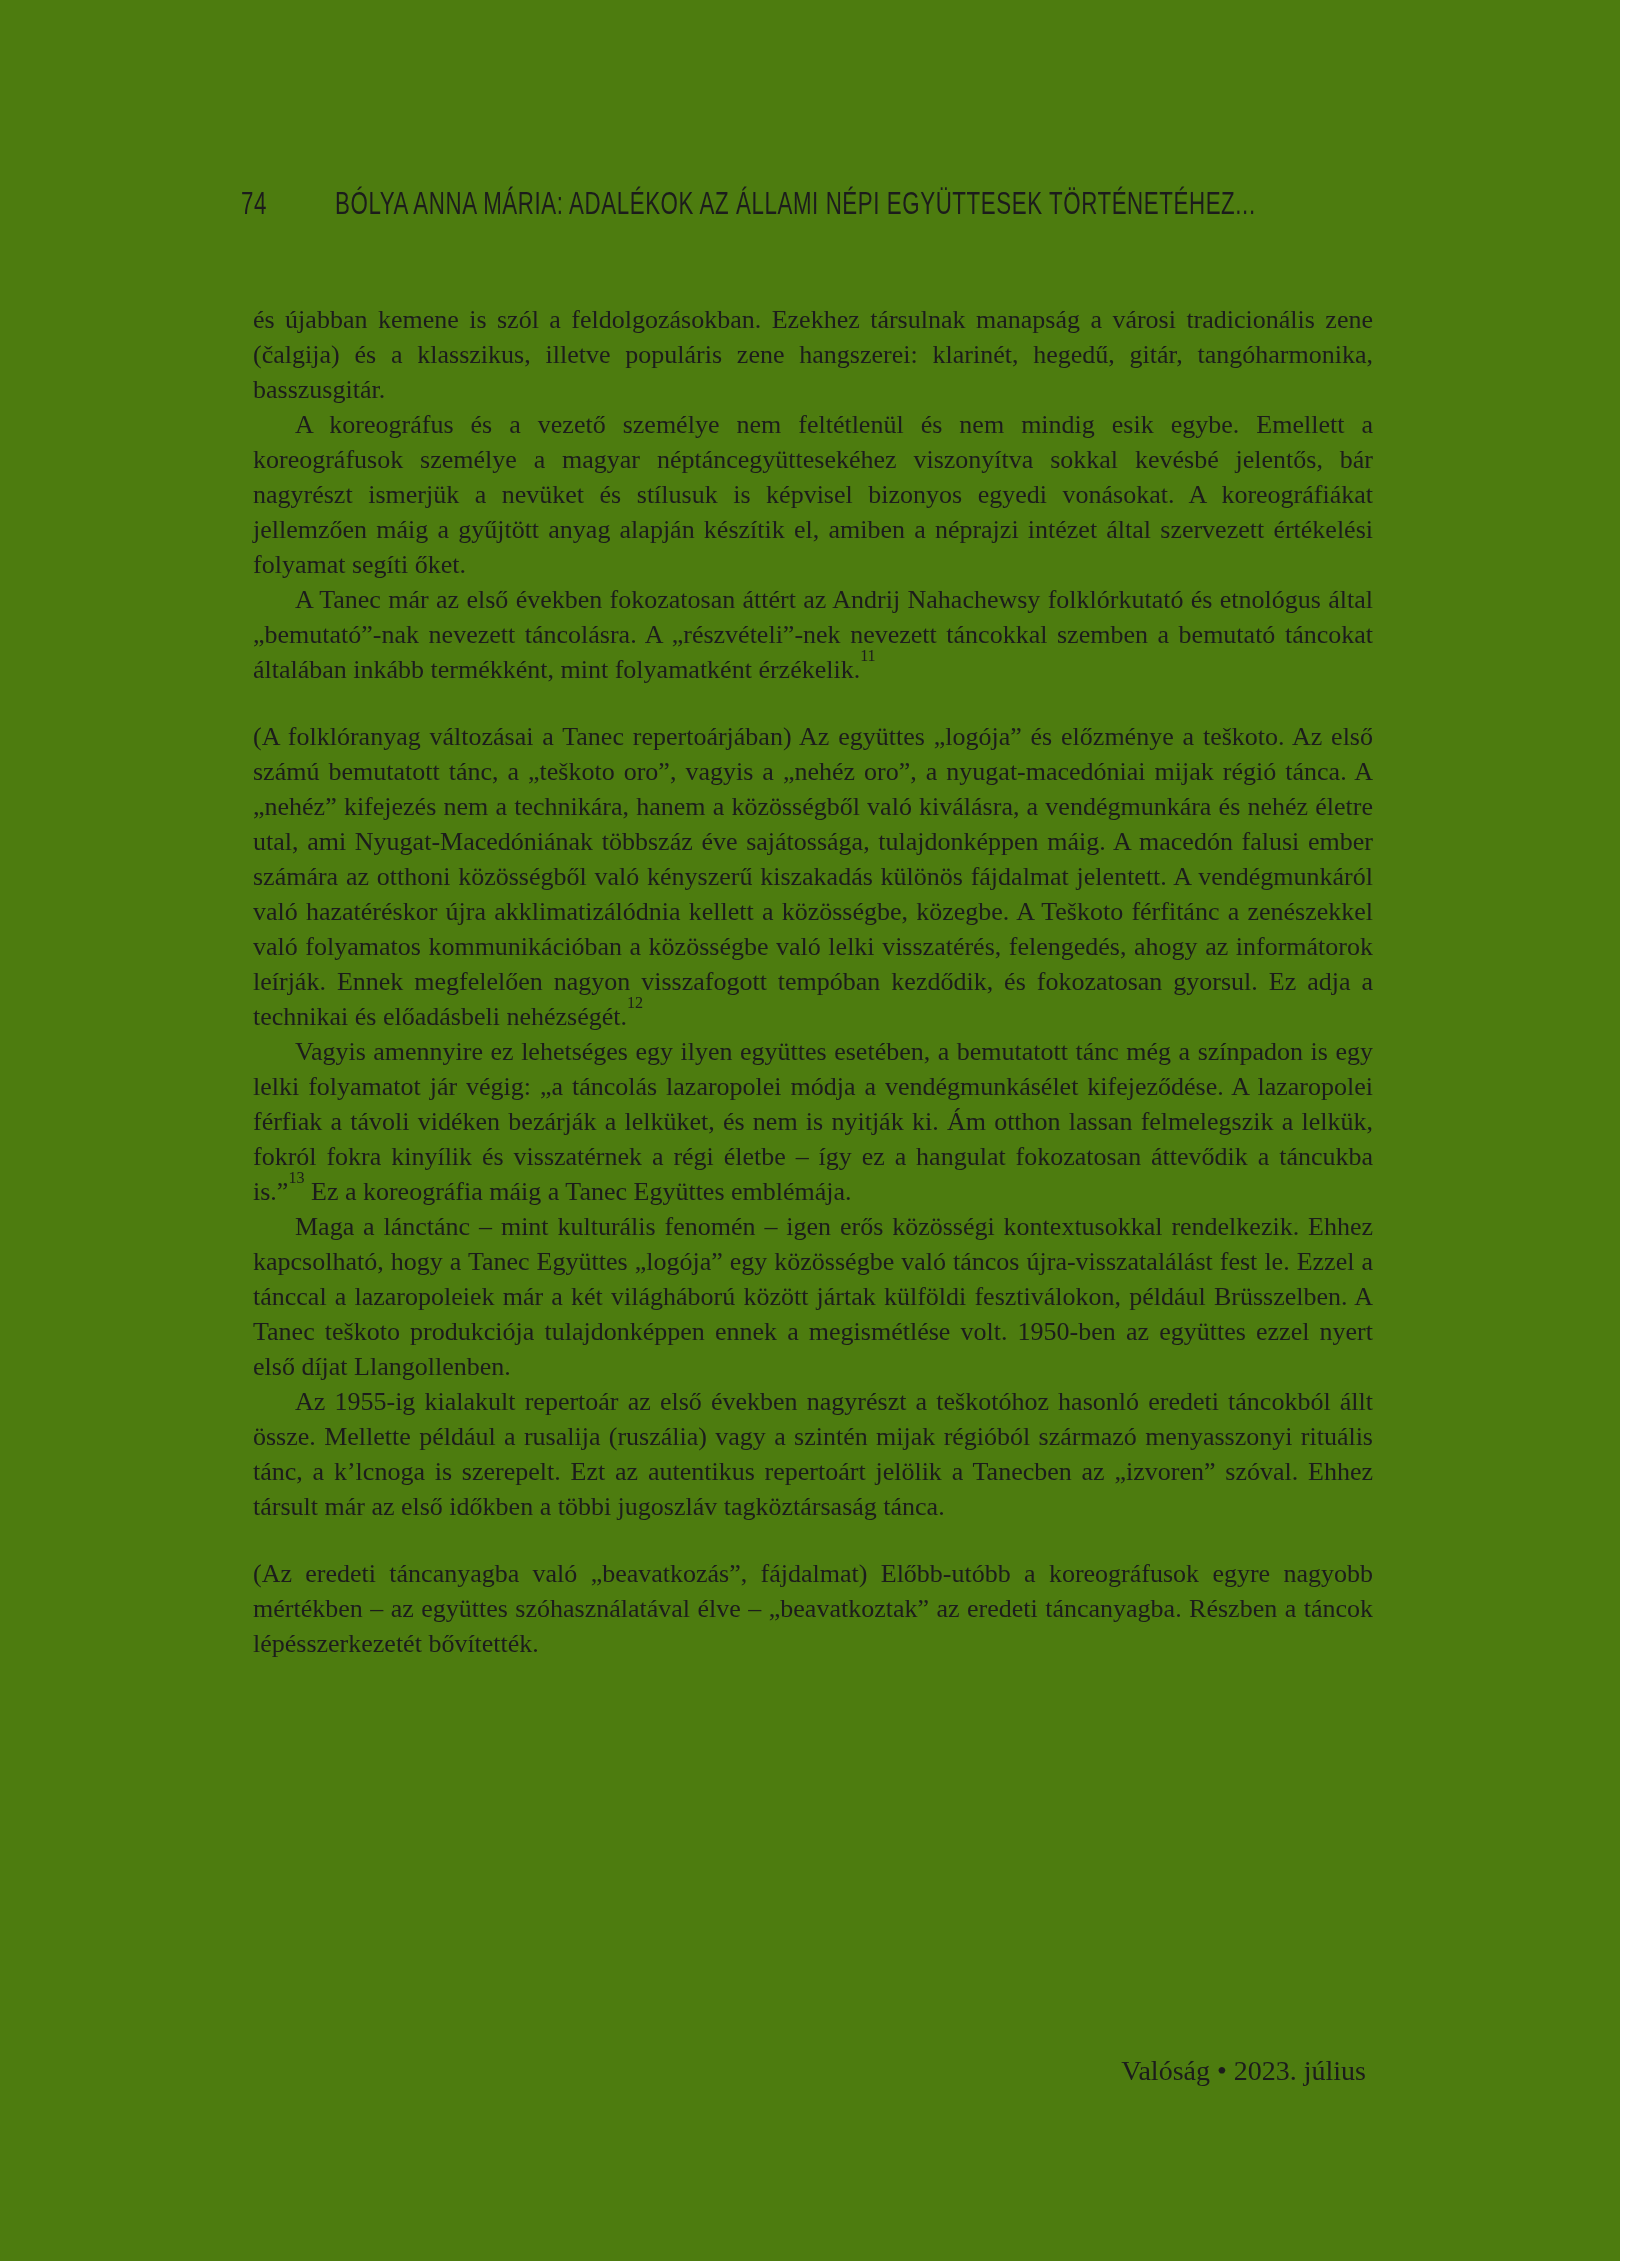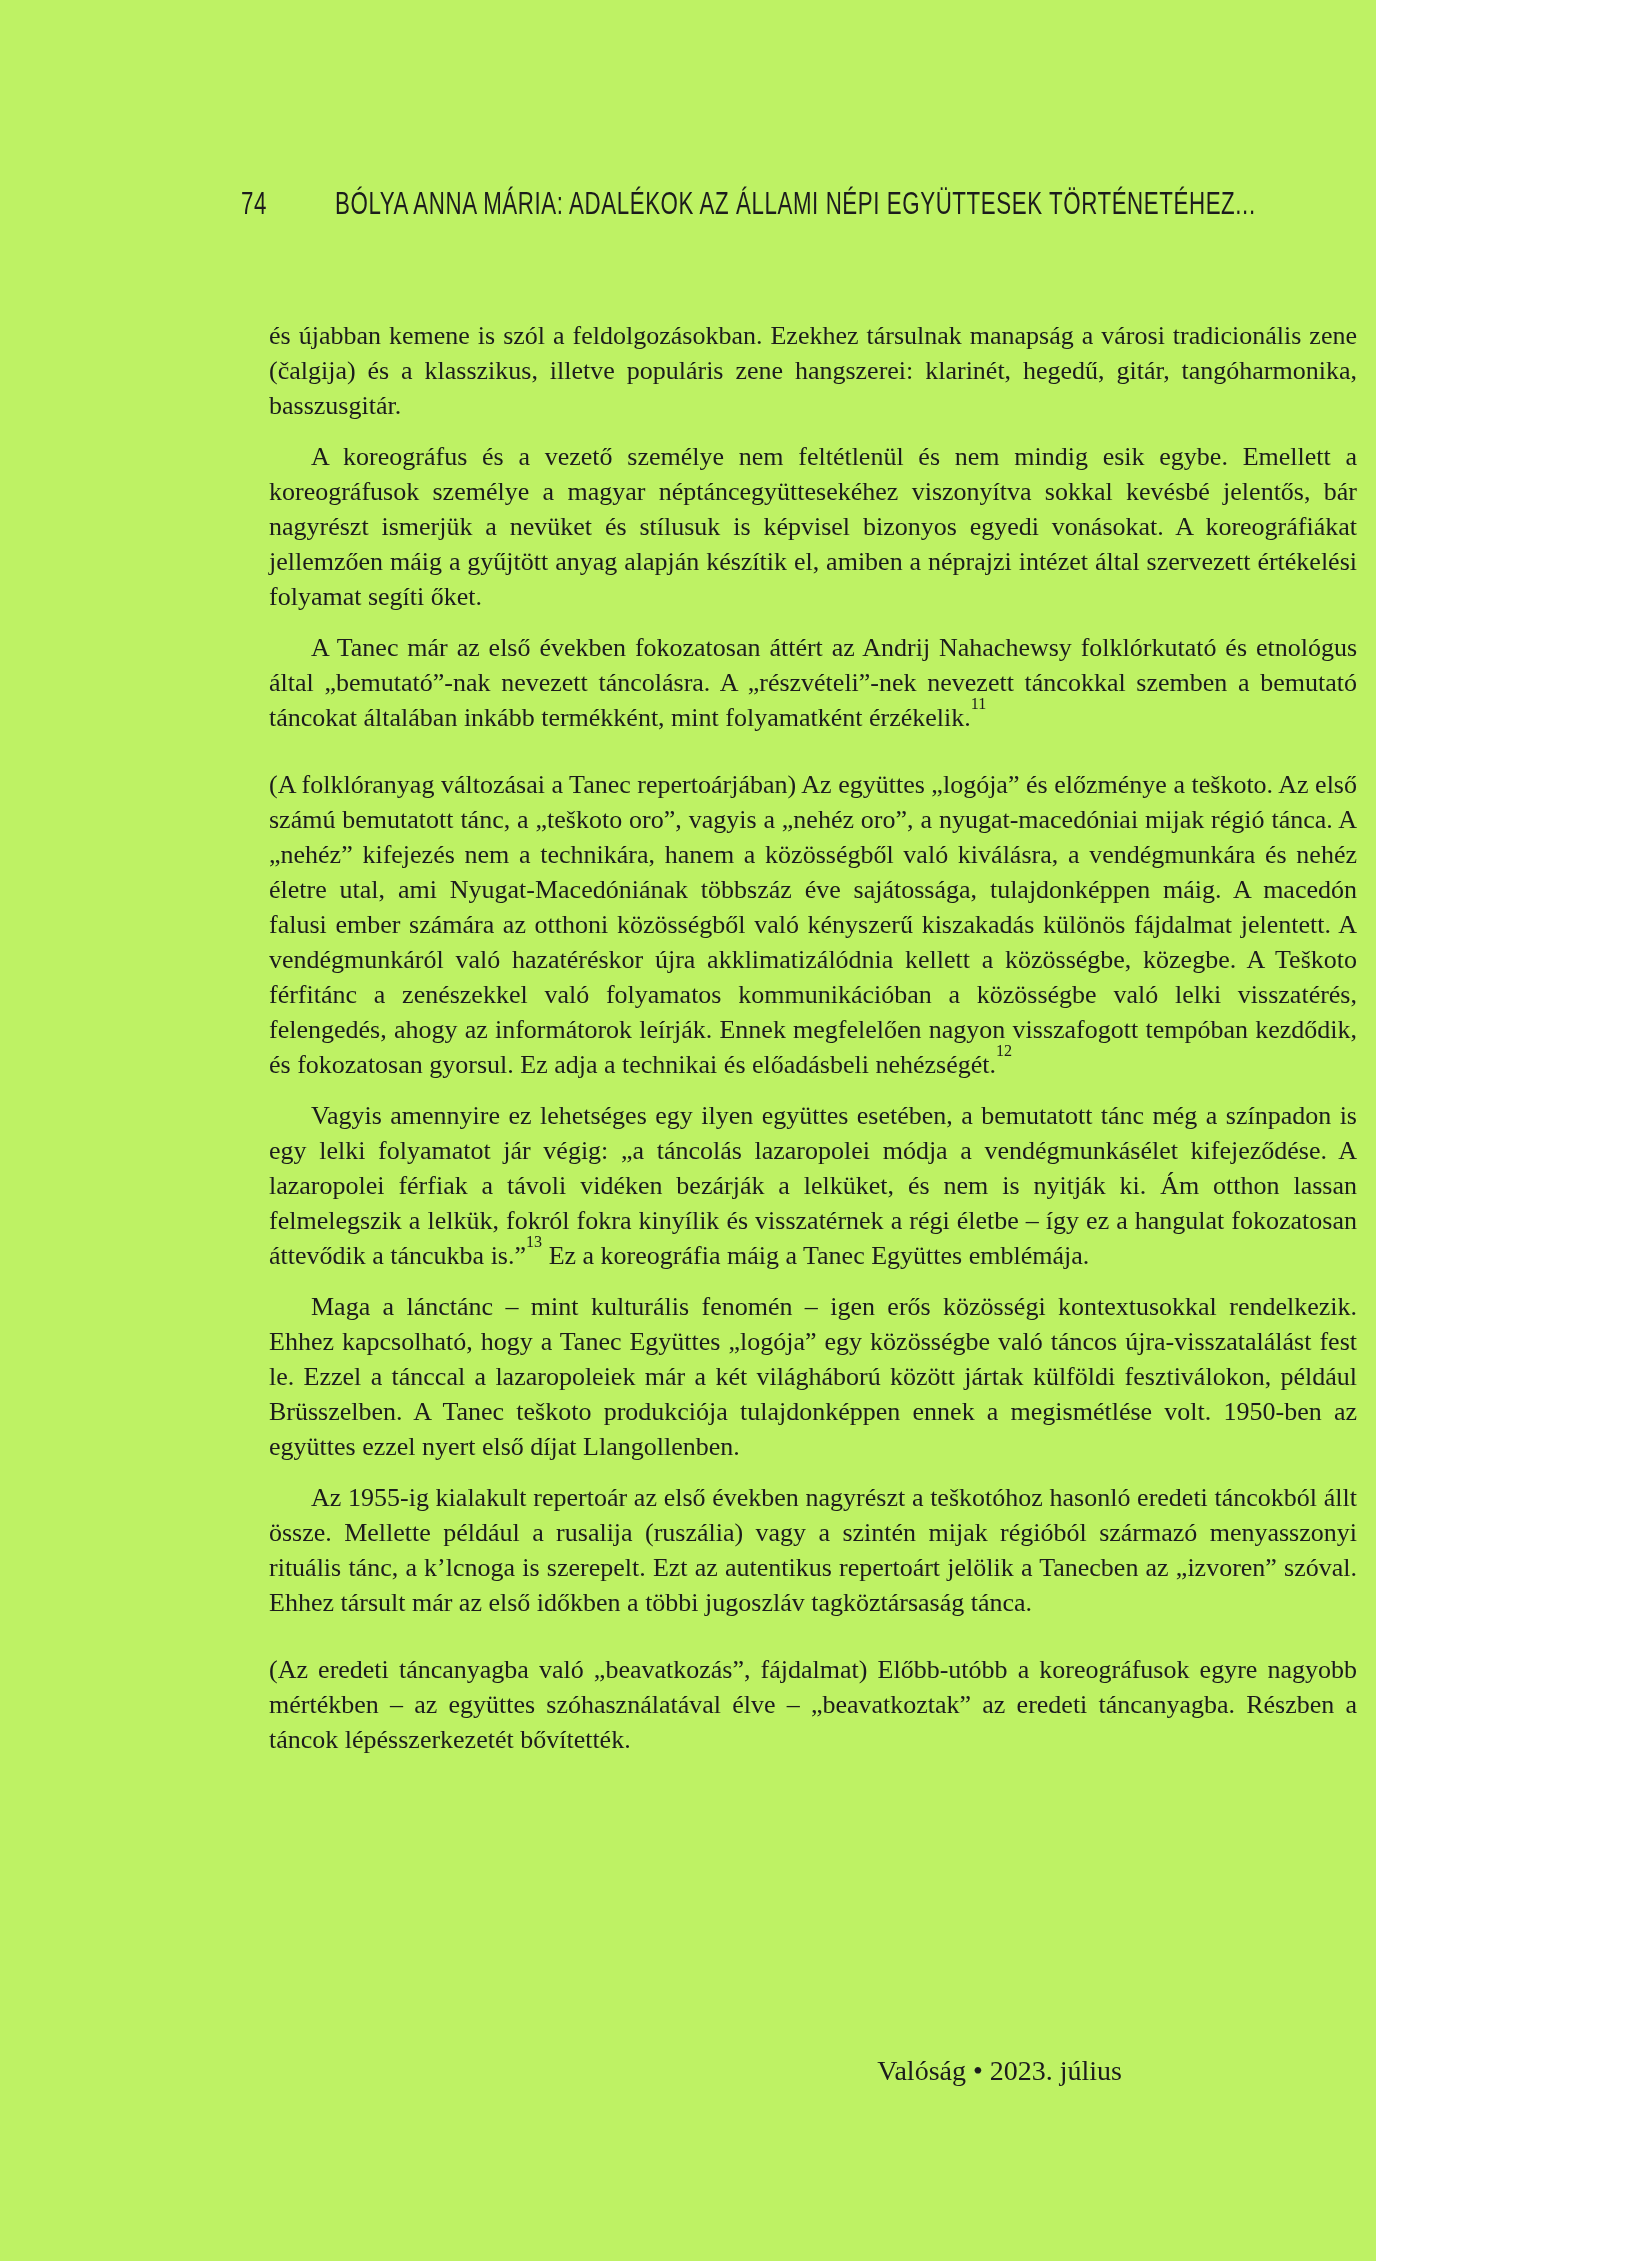--- a/index.html
+++ b/index.html
@@ -1,20 +1,20 @@
 <!DOCTYPE html>
 <html lang="hu" style="font-size:12.3px"><head>
 <meta charset="utf-8">
 <style>
   html, body { margin: 0; padding: 0; background: #ffffff; }
   .page {
     position: relative;
-    width: 1376px;
+    width: 1620px;
     height: 2261px;
-    background: #bef264;
+    background: #4d7c0f;
     overflow: hidden;
     font-family: "Liberation Serif", "DejaVu Serif", serif;
     color: #1c1c1c;
   }
   
   .header span {
     position: absolute;
     top: 188px;
     font-family: "Liberation Sans", "DejaVu Sans", sans-serif;
     font-size: 31px;
@@ -32,21 +32,21 @@
     position: absolute;
     left: 253px;
     top: 302px;
     width: 1120px;
     font-size: 26px;
     line-height: 35px;
     text-align: justify;
     hyphens: auto;
     -webkit-hyphens: auto;
   }
-  .body-text p { margin: 16px; padding: 0; }
+  .body-text p { margin: 0; padding: 0; }
   p.indent  { text-indent: 42px; }
   p.section { margin-top: 32px; }
   .it { }
   sup.fn {
     font-size: 0.62em;
     line-height: 0;
     position: relative;
     top: -0.45em;
   }
 

